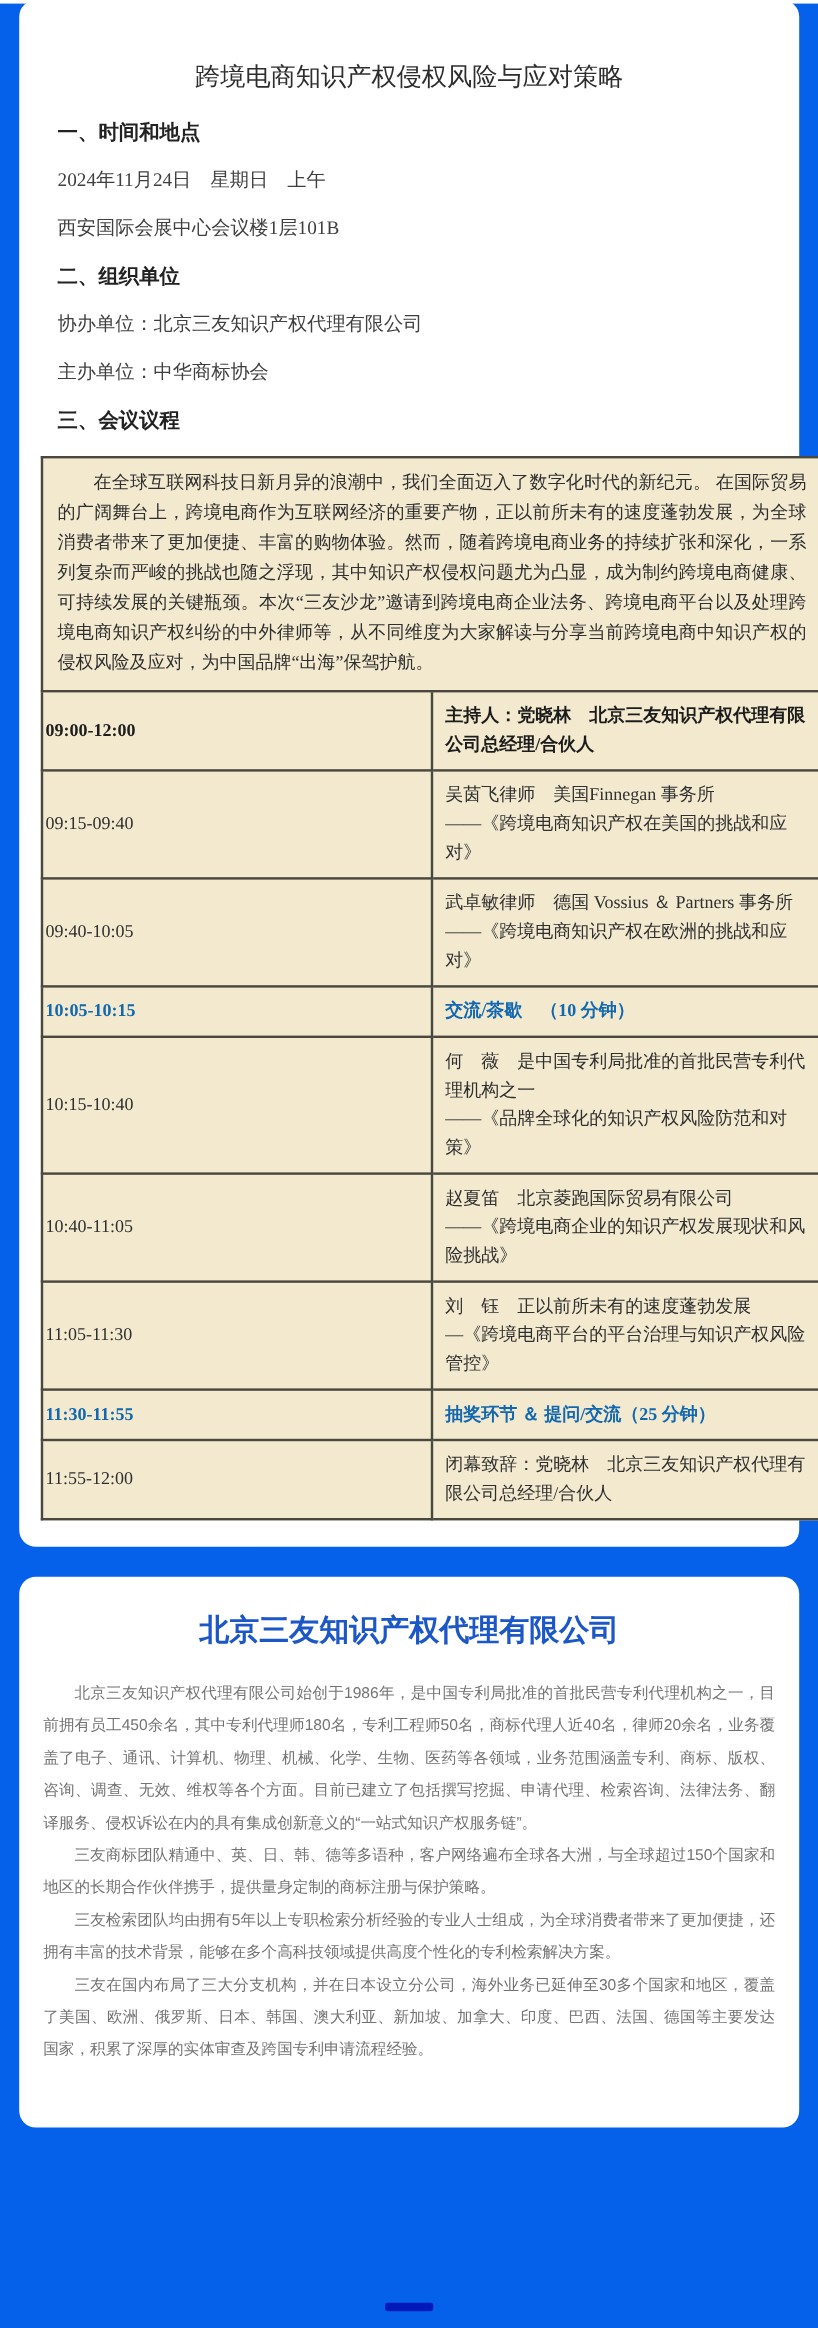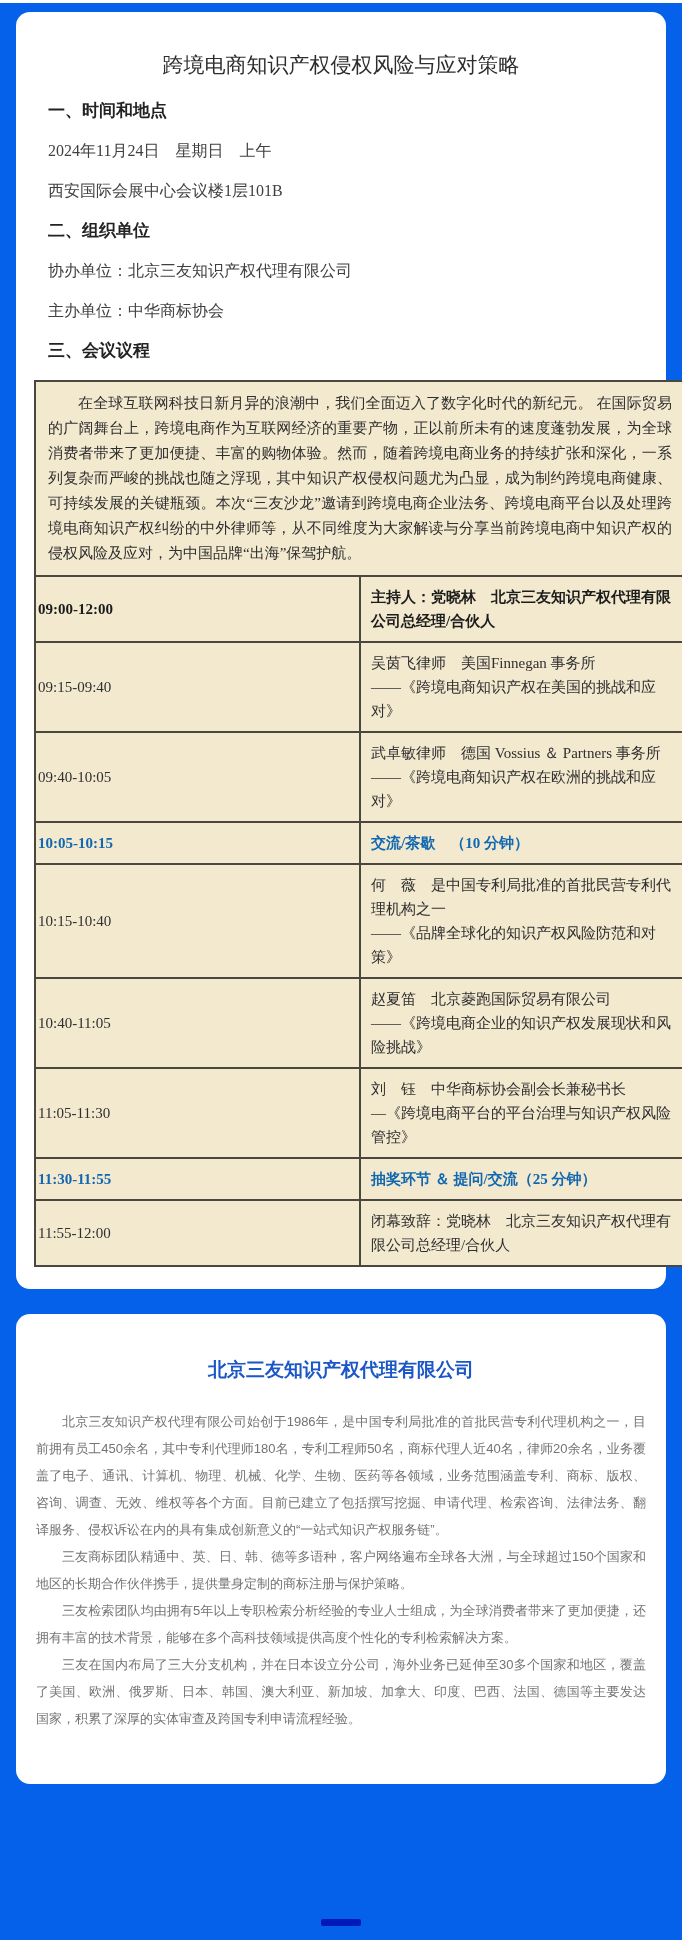--- a/index.html
+++ b/index.html
@@ -14,22 +14,21 @@
     position:absolute;top:0;left:0;width:682px;height:3px;background:#ffffff;
   }
   .card{
     background:#ffffff;
     border-radius:14px;
     margin:0 16px;
     box-sizing:border-box;
   }
   
   .card-event{
-    margin-top:12px;
-    padding:38px 18px 22px 18px;
+    padding:50px 18px 22px 18px;
     color:#3b3b3b;
     font-family:"Liberation Serif","DejaVu Serif",serif;
   }
   .event-title{
     font-family:"Liberation Sans","DejaVu Sans",sans-serif;
     font-weight:400;
     font-size:21px;
     line-height:30px;
     text-align:center;
     color:#2d2d2d;
@@ -86,26 +85,26 @@
   tr.row-break td{
     font-weight:700;
     color:#1168b1;
   }
   
   .card-company{
     margin-top:25px;
     padding:30px 20px 52px 20px;
   }
   .company-title{
-    font-size:19px;
+    font-size:25px;
     font-weight:700;
     color:#1b57c7;
     text-align:center;
     line-height:28px;
-    margin:12px 0 24px 0;
+    margin:1px 0 24px 0;
   }
   .company-par{
     font-size:13px;
     color:#737373;
     line-height:27px;
     text-align:justify;
     text-indent:2em;
     margin:0;
   }
   
@@ -188,21 +187,21 @@
           <td class="col-time">10:40-11:05</td>
           <td class="col-content">
             <div class="cell-line">赵夏笛　北京菱跑国际贸易有限公司</div>
             <div class="cell-line">——《跨境电商企业的知识产权发展现状和风险挑战》</div>
           </td>
         </tr>
 
         <tr>
           <td class="col-time">11:05-11:30</td>
           <td class="col-content">
-            <div class="cell-line">刘　钰　中华商标协会副会长兼秘书长</div>
+            <div class="cell-line">刘　钰　正以前所未有的速度蓬勃发展</div>
             <div class="cell-line">—《跨境电商平台的平台治理与知识产权风险管控》</div>
           </td>
         </tr>
 
         <tr class="row-break">
           <td class="col-time">11:30-11:55</td>
           <td class="col-content">
             <div class="cell-line">抽奖环节 ＆ 提问/交流（25 分钟）</div>
           </td>
         </tr>

